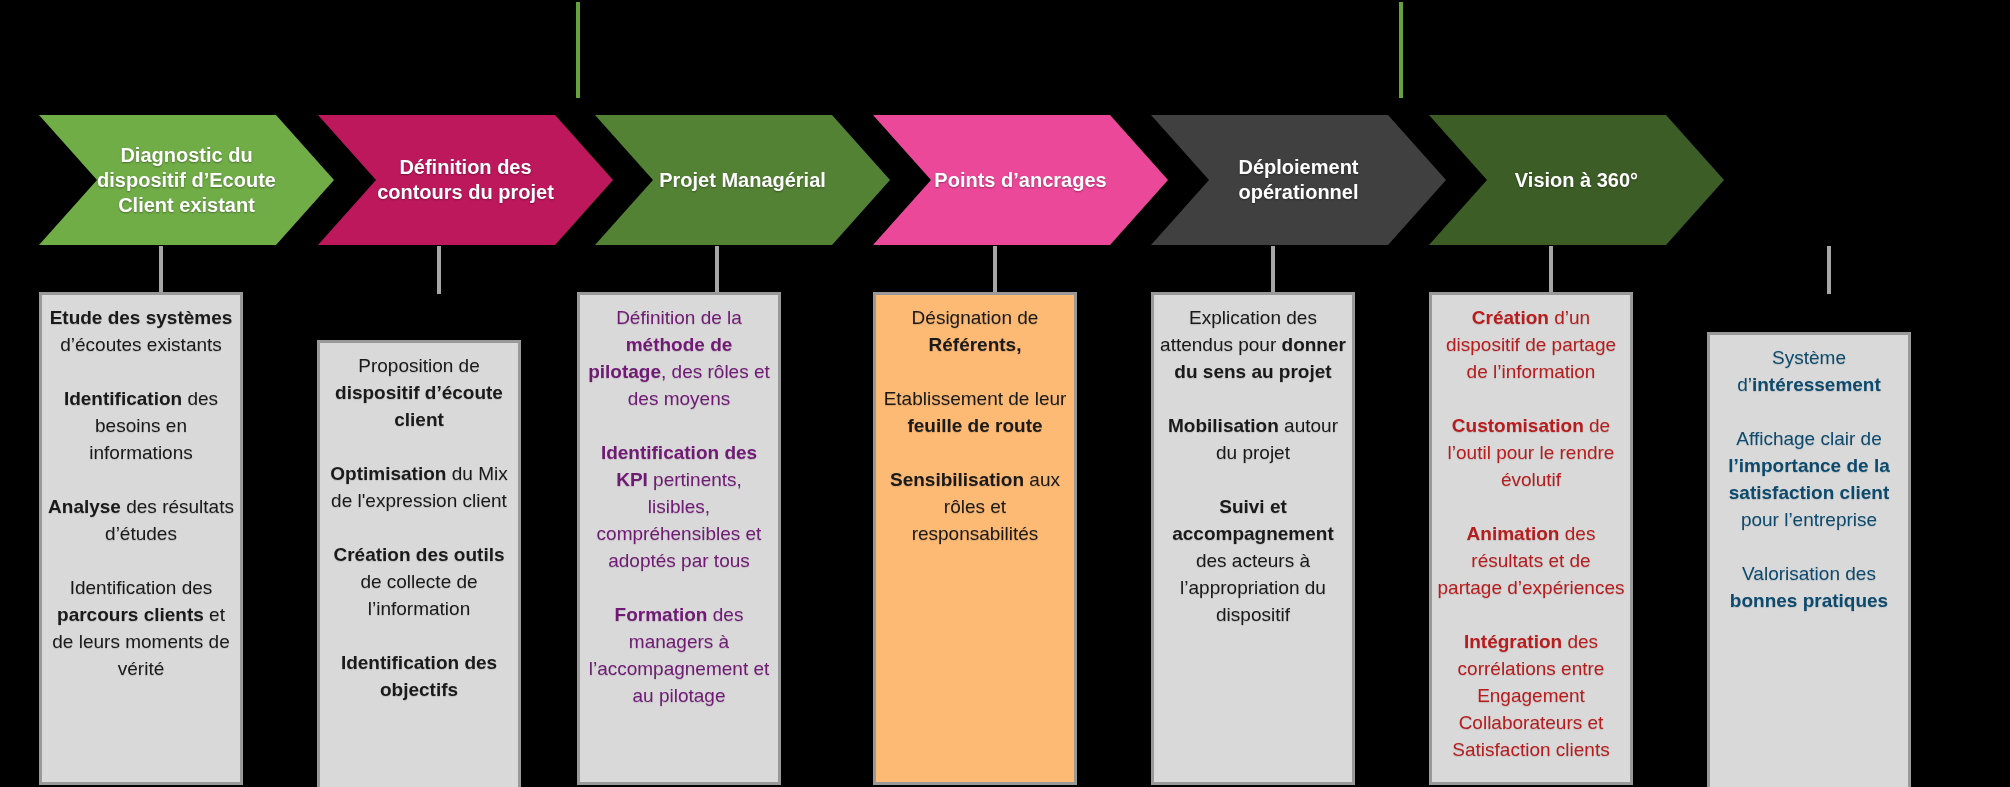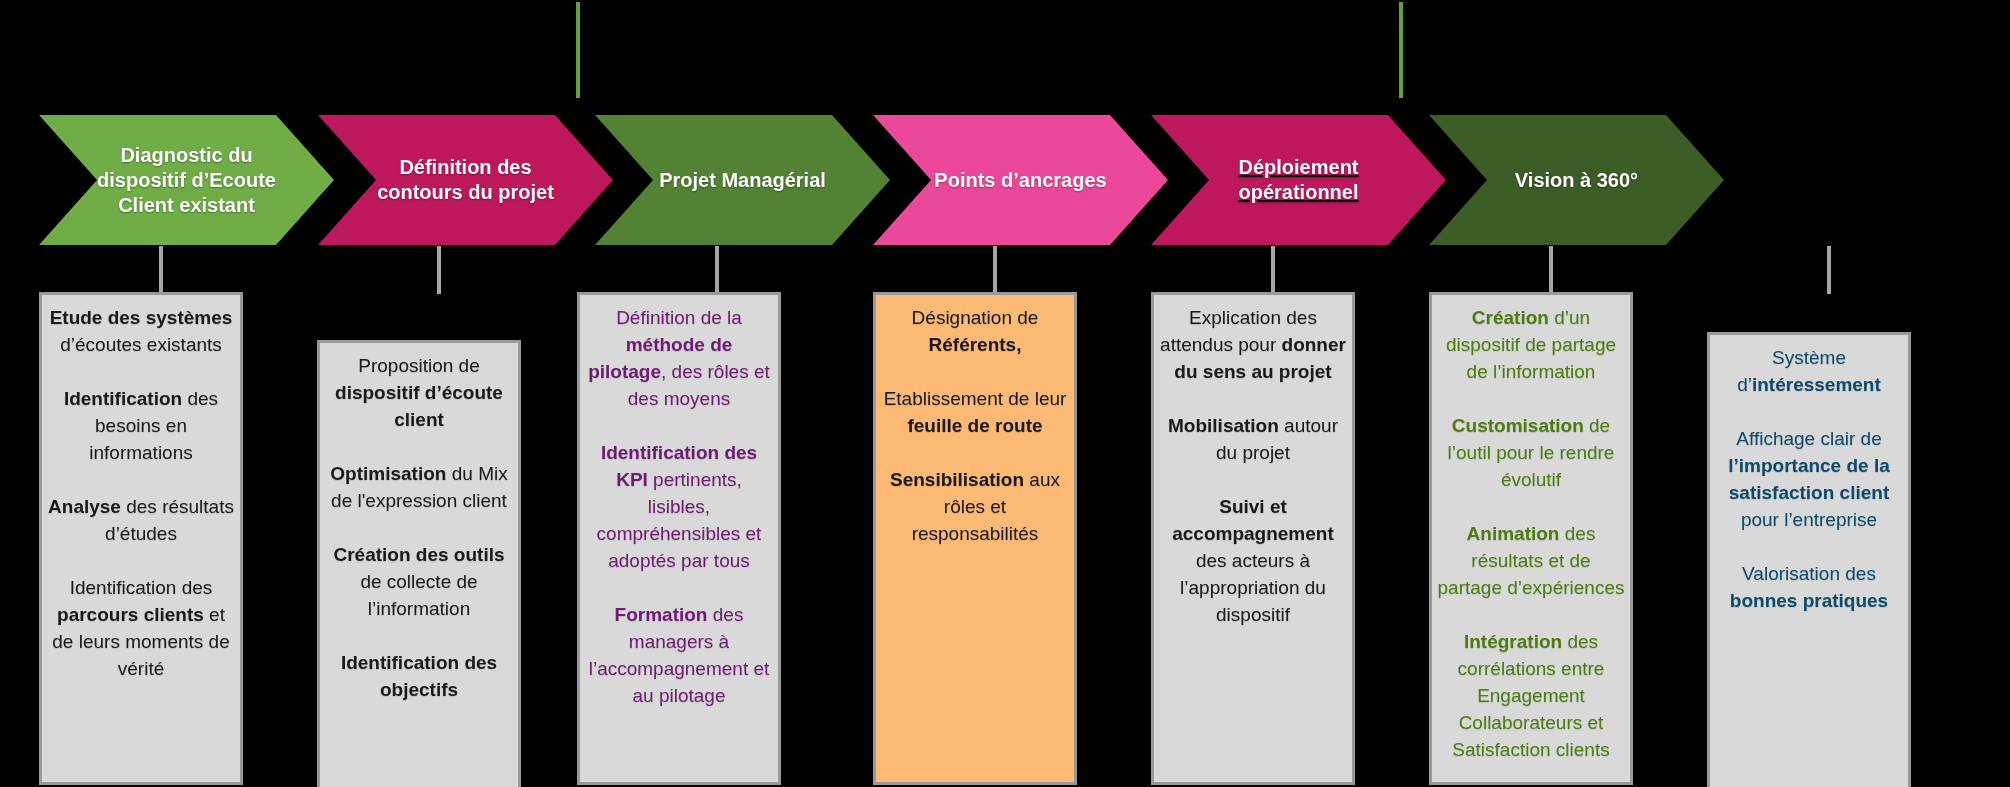--- a/index.html
+++ b/index.html
@@ -66,34 +66,34 @@
     </div>
     <div class="chevron" style="left: 873px; background: #ec4899;">
       <div class="label">Points d’ancrages</div>
     </div>
     <div class="connector" style="left: 993px; background: rgb(166, 166, 166);"></div>
     <div class="card" style="left: 873px; background: #fdba74; border-color: rgb(153, 153, 153); color: rgb(26, 26, 26);">
       <p><span>Désignation de </span><span class="b">Référents,</span></p>
       <p><span>Etablissement de leur </span><span class="b">feuille de route</span></p>
       <p><span class="b">Sensibilisation</span><span> aux rôles et responsabilités</span></p>
     </div>
-    <div class="chevron" style="left: 1151px; background: #be185d; text-decoration: underline;">
+    <div class="chevron" style="left: 1151px; background: #404040;">
       <div class="label">Déploiement opérationnel</div>
     </div>
     <div class="connector" style="left: 1271px; background: rgb(166, 166, 166);"></div>
     <div class="card" style="left: 1151px; background: rgb(217, 217, 217); border-color: rgb(153, 153, 153); color: rgb(26, 26, 26);">
       <p><span>Explication des attendus pour </span><span class="b">donner du sens au projet</span></p>
       <p><span class="b">Mobilisation</span><span>  autour du projet</span></p>
       <p><span class="b">Suivi et accompagnement</span><span> des acteurs à l’appropriation du dispositif</span></p>
     </div>
     <div class="chevron" style="left: 1429px; background: rgb(61, 93, 38);">
       <div class="label">Vision à 360°</div>
     </div>
     <div class="connector" style="left: 1549px; background: rgb(166, 166, 166);"></div>
-    <div class="card" style="left: 1429px; background: rgb(217, 217, 217); border-color: rgb(153, 153, 153); color: #4d7c0f;">
+    <div class="card" style="left: 1429px; background: rgb(217, 217, 217); border-color: rgb(153, 153, 153); color: #b91c1c;">
       <p><span class="b">Création</span><span> d’un dispositif de partage de l’information</span></p>
       <p><span class="b">Customisation</span><span> de l’outil pour le rendre évolutif</span></p>
       <p><span class="b">Animation</span><span> des résultats et de partage d’expériences</span></p>
       <p><span class="b">Intégration</span><span> des corrélations entre Engagement Collaborateurs et Satisfaction clients</span></p>
     </div>
     <div class="connector" style="left: 1827px; background: rgb(166, 166, 166);"></div>
     <div class="card" style="left: 1707px; background: rgb(217, 217, 217); border-color: rgb(153, 153, 153); color: #0c4a6e; margin-top: 40px;">
       <p><span>Système d’</span><span class="b">intéressement</span></p>
       <p><span>Affichage clair de </span><span class="b">l’importance de la satisfaction client</span><span> pour l’entreprise</span></p>
       <p><span>Valorisation des </span><span class="b">bonnes pratiques</span></p>

